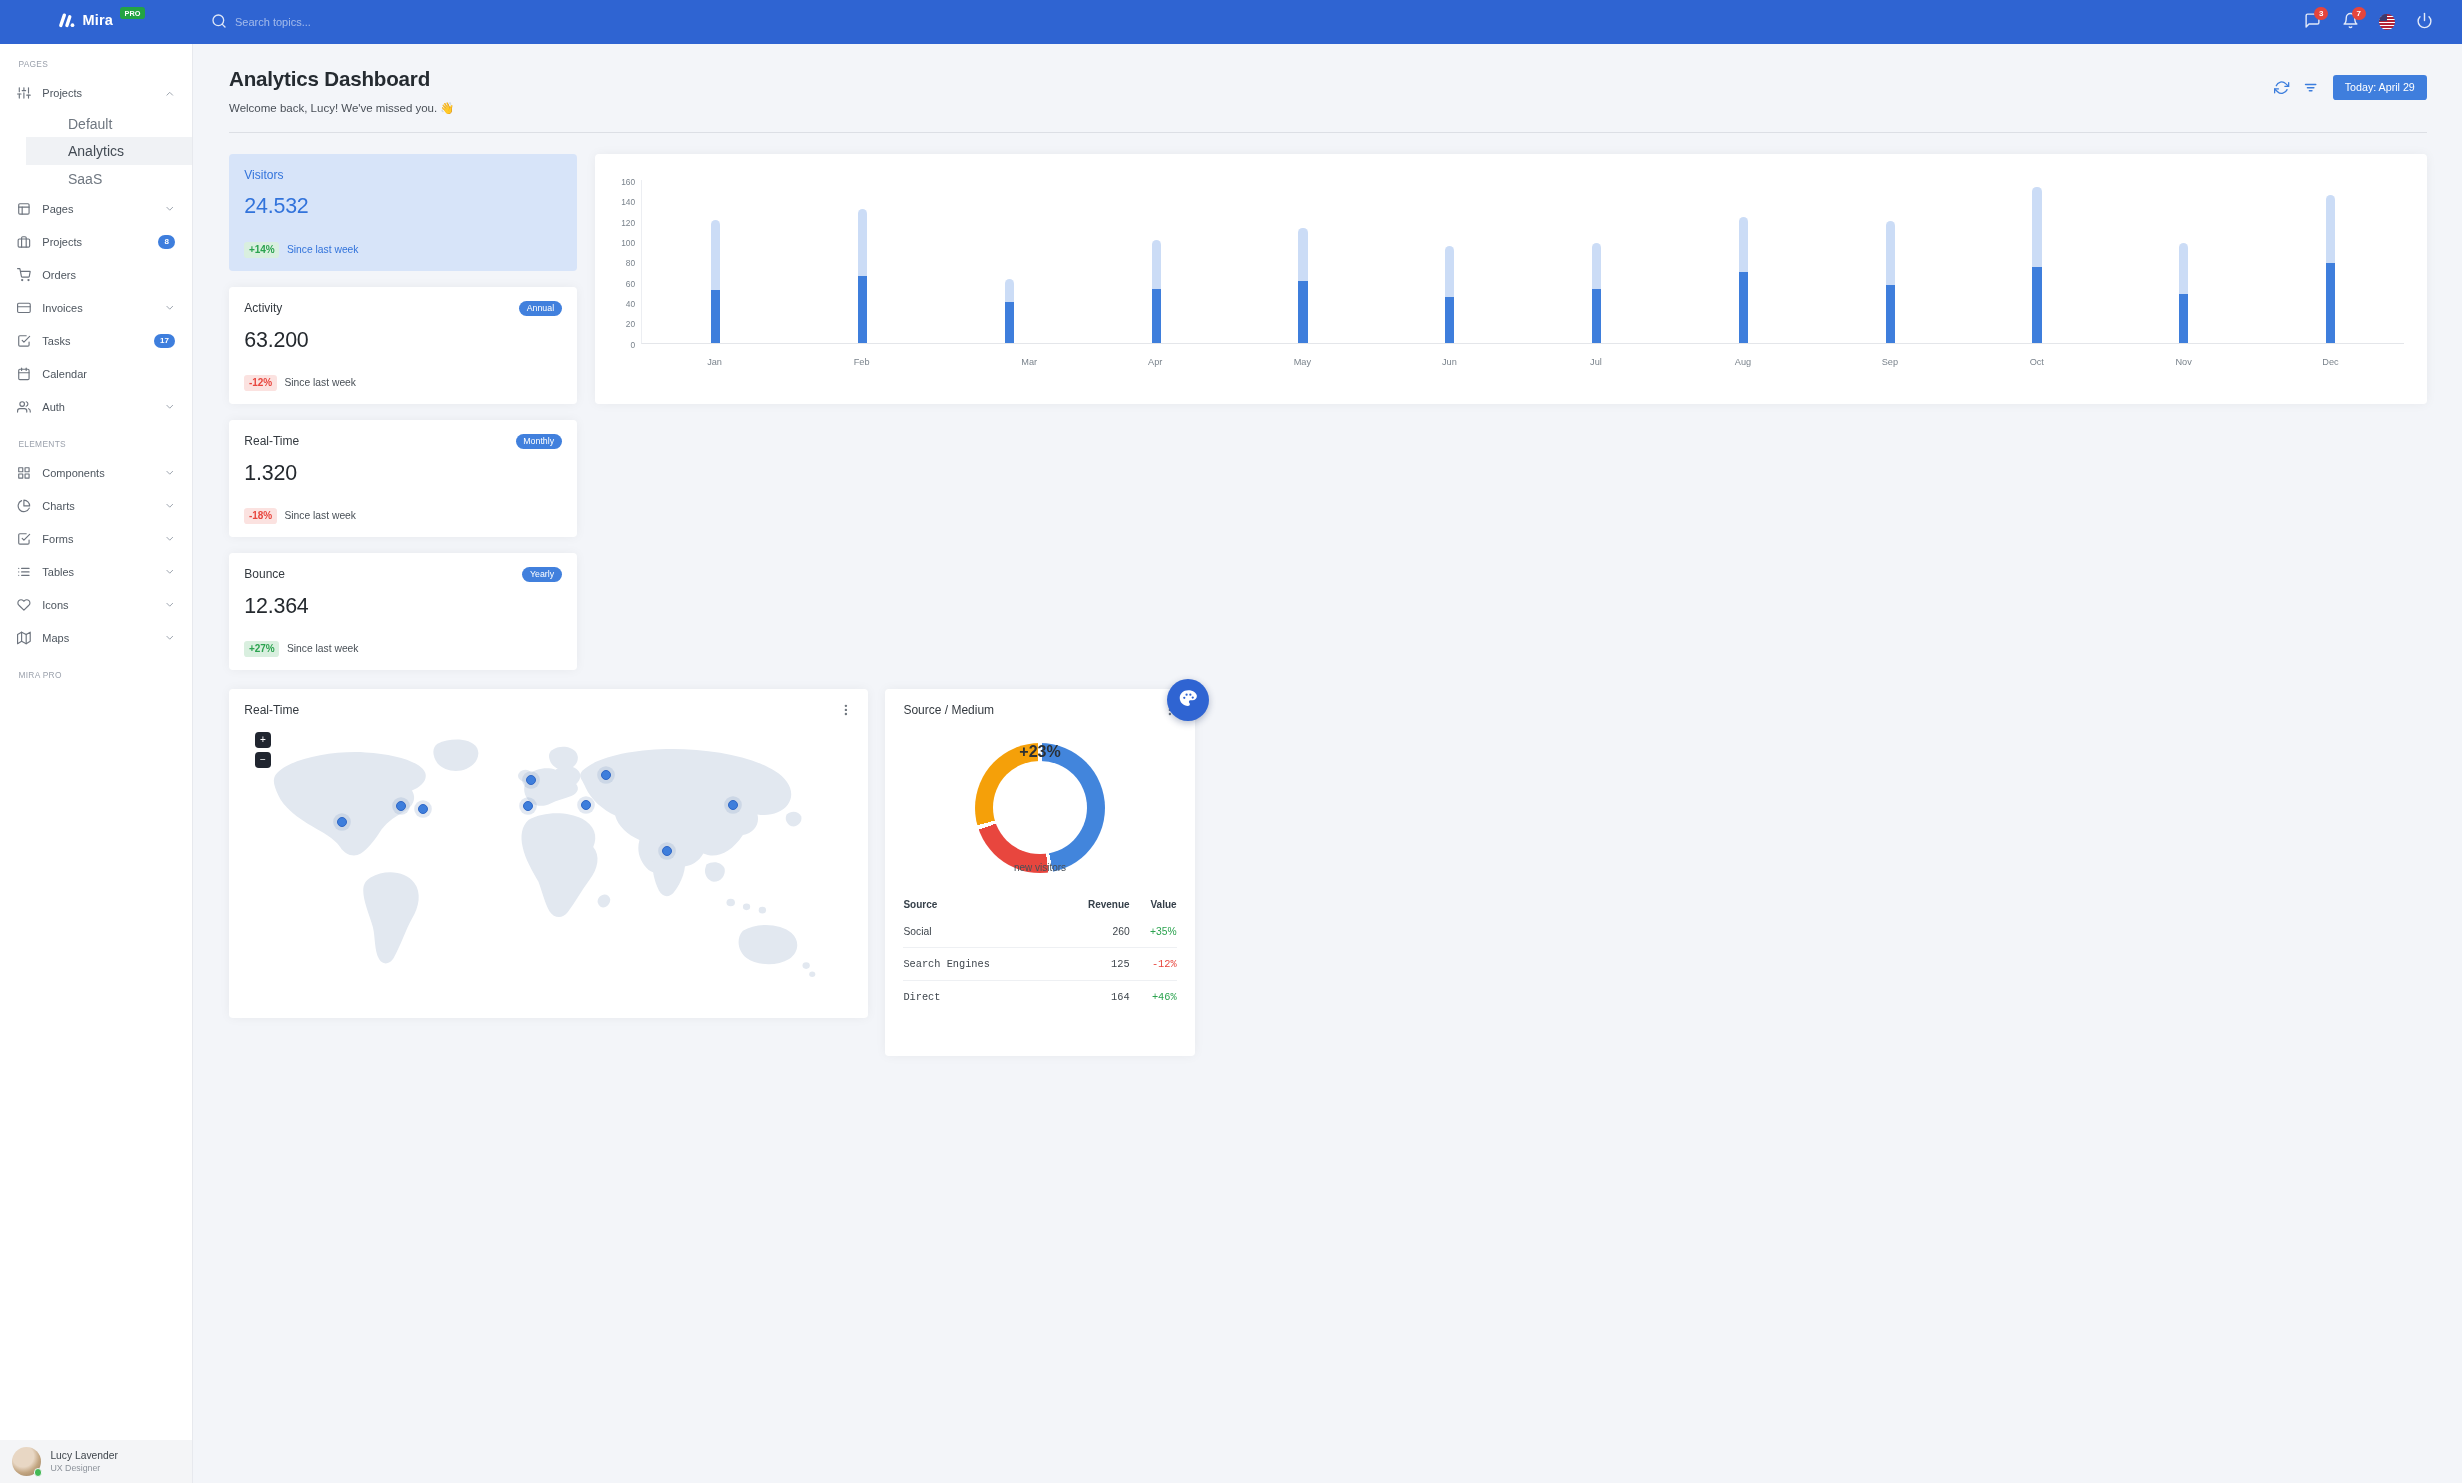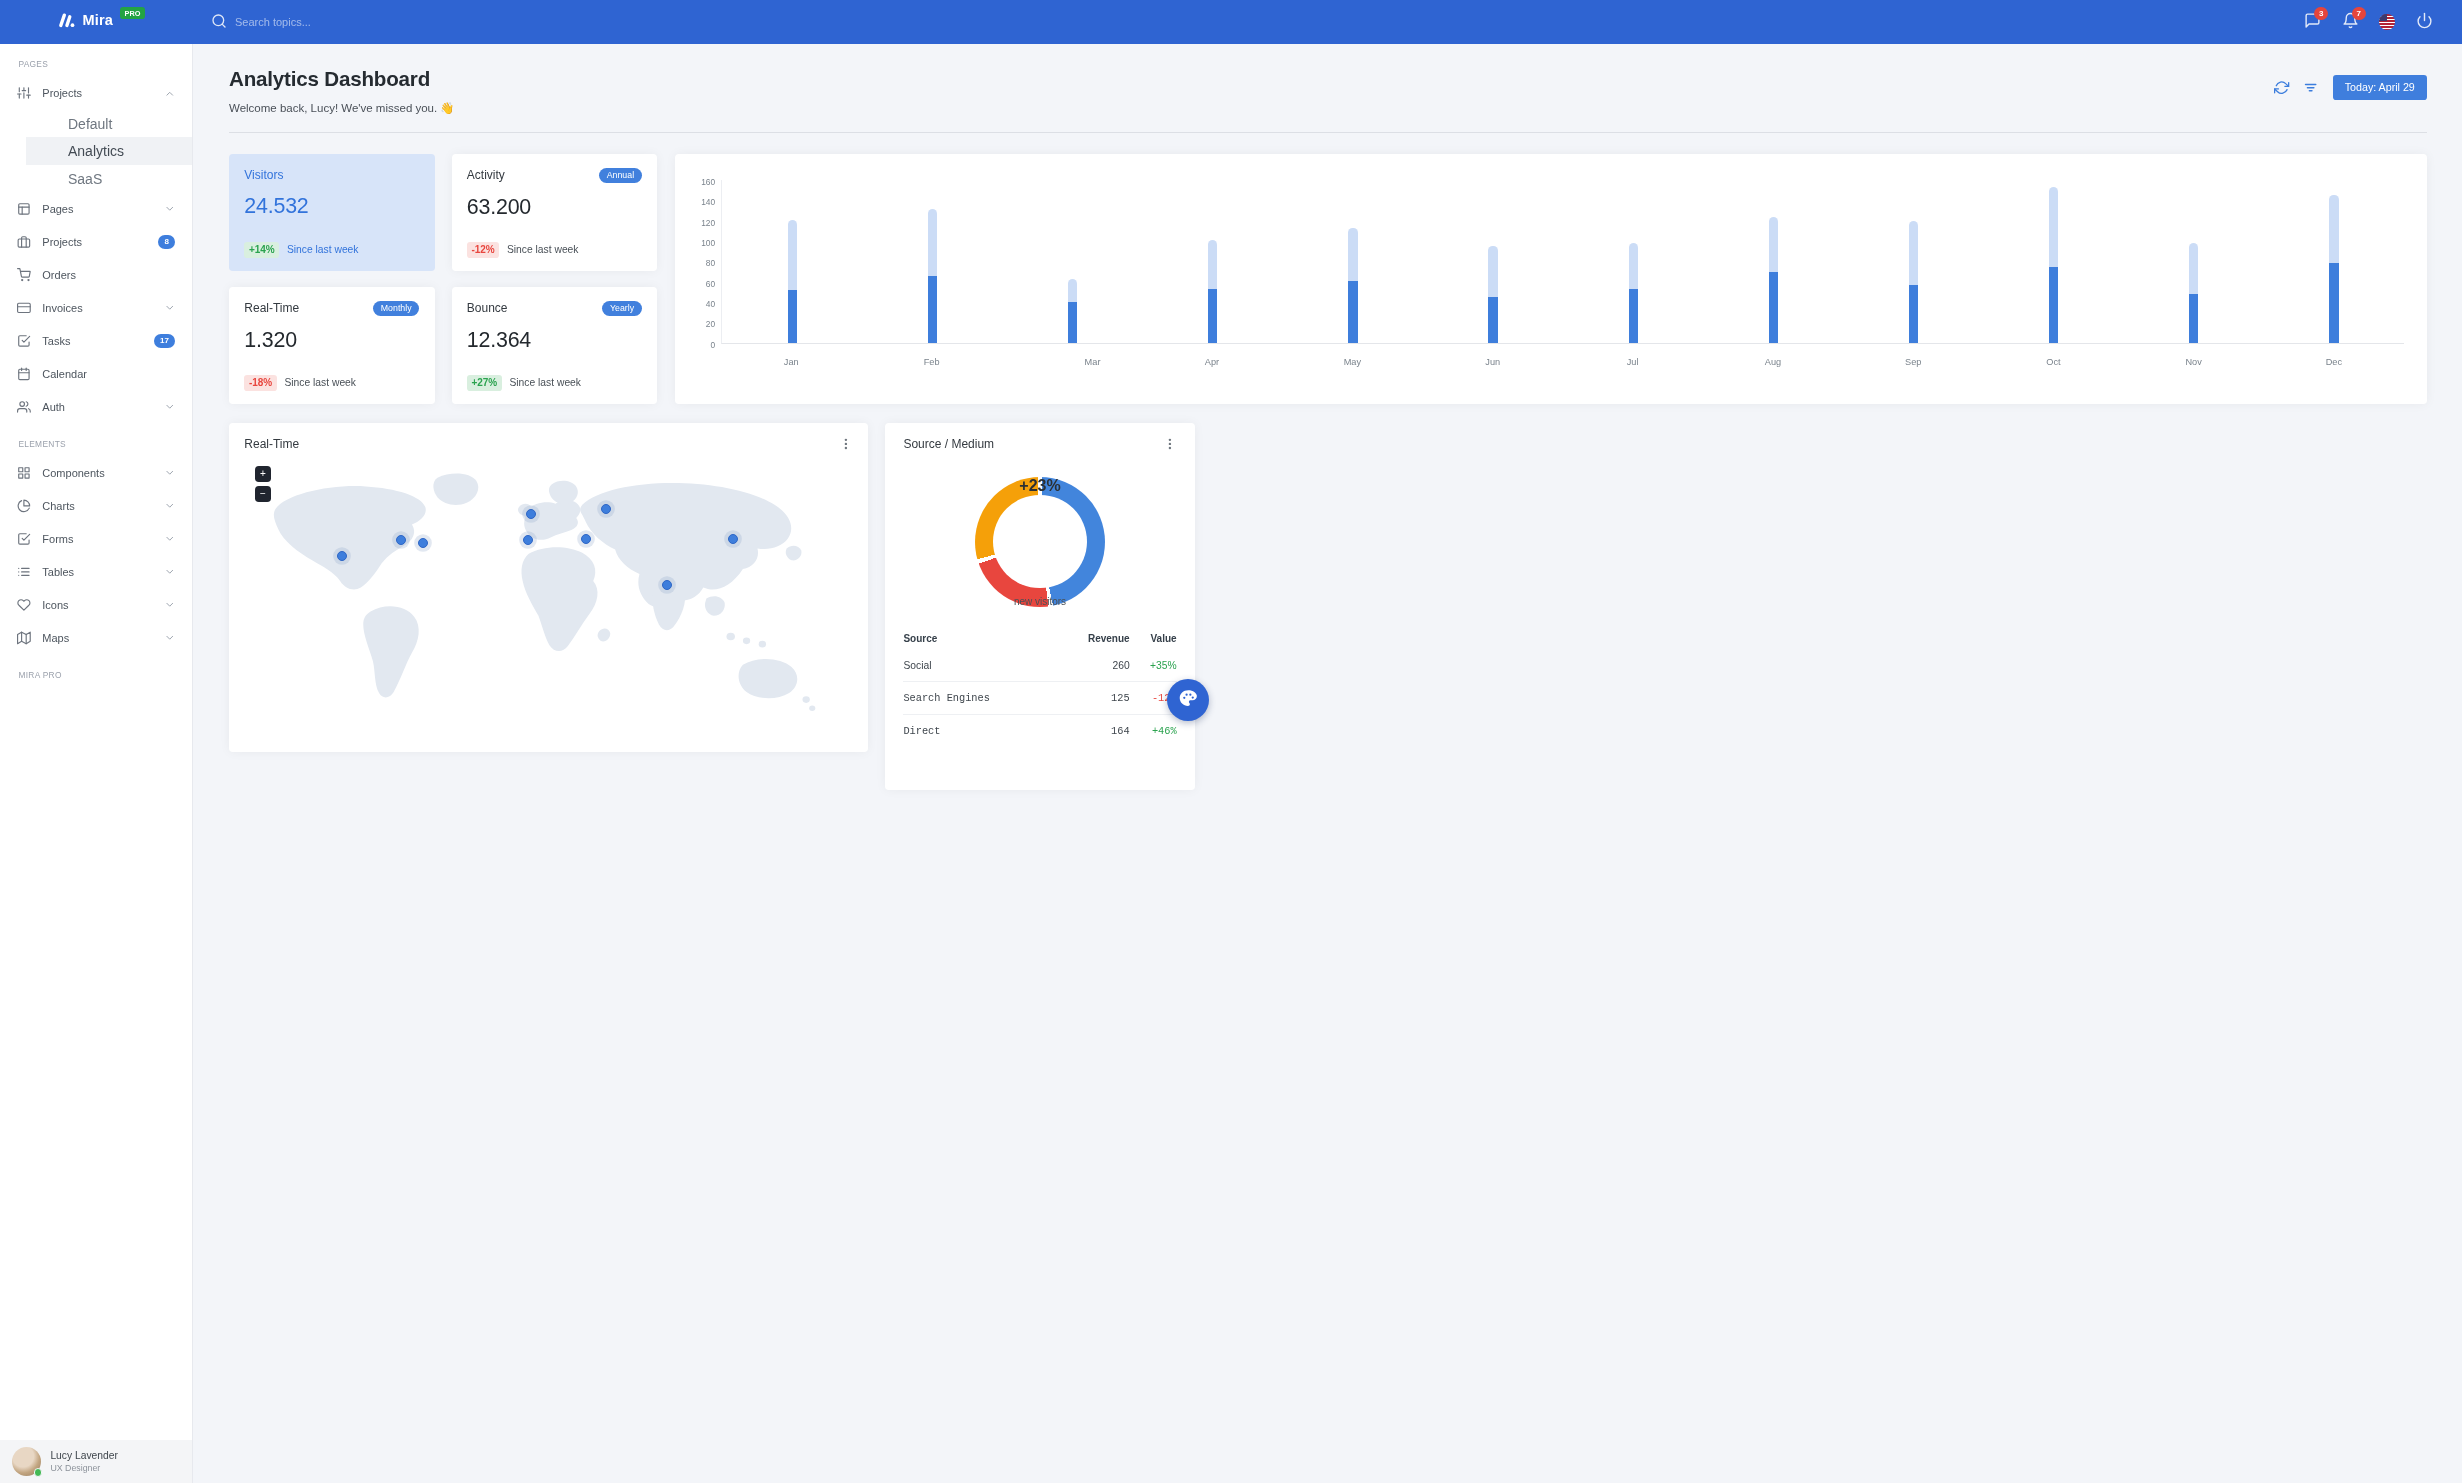--- a/index.html
+++ b/index.html
@@ -45,21 +45,21 @@
   .page-head { display:flex; align-items:flex-start; }
   h1 { font-size:20.6px; font-weight:700; color:#252b31; letter-spacing:-0.2px; }
   .subtitle { margin-top:10px; font-size:11.5px; color:#4a5058; }
   .head-actions { margin-left:auto; display:flex; align-items:center; gap:13.8px; margin-top:7.6px; }
   .icon-btn { background:none; border:none; cursor:pointer; display:flex; }
   .icon-btn svg { stroke:#3b7ddd; }
   .date-btn { background:#3f7edd; color:#fff; border:none; border-radius:3.1px; font-size:10.7px; font-family:inherit; padding:6.9px 12.2px; cursor:pointer; }
   .rule { border:none; border-top:0.8px solid #dcdfe5; margin-top:17px; }
 
   .row1 { display:flex; margin-top:21.4px; }
-  #stat-grid { width:428px; display:grid; grid-template-columns:1fr 1fr; gap:16px 17px; margin-right:18.4px; }
+  #stat-grid { width:348px; display:grid; grid-template-columns:1fr; gap:16px 17px; margin-right:18.4px; }
   .card { background:#fff; border-radius:3.8px; box-shadow:0 0 10.7px rgba(33,37,41,.05); }
   .stat-card { height:117px; padding:13.8px 15.3px; display:flex; flex-direction:column; }
   .stat-card.primary { background:#d7e4f9; box-shadow:none; }
   .stat-top { display:flex; align-items:flex-start; }
   .stat-title { font-size:12px; font-weight:500; color:#343a40; }
   .stat-card.primary .stat-title, .stat-card.primary .stat-value, .stat-card.primary .stat-note { color:#3273db; }
   .stat-tag { margin-left:auto; background:#4180dd; color:#fff; font-size:8.8px; border-radius:7.6px; padding:2.3px 7.6px; }
   .stat-value { font-size:21.4px; font-weight:500; color:#24292e; margin-top:12.2px; letter-spacing:-0.2px; }
   .stat-bottom { margin-top:auto; display:flex; align-items:center; gap:7.6px; }
   .delta { font-size:10px; font-weight:700; border-radius:3.1px; padding:2.3px 4.6px; }

